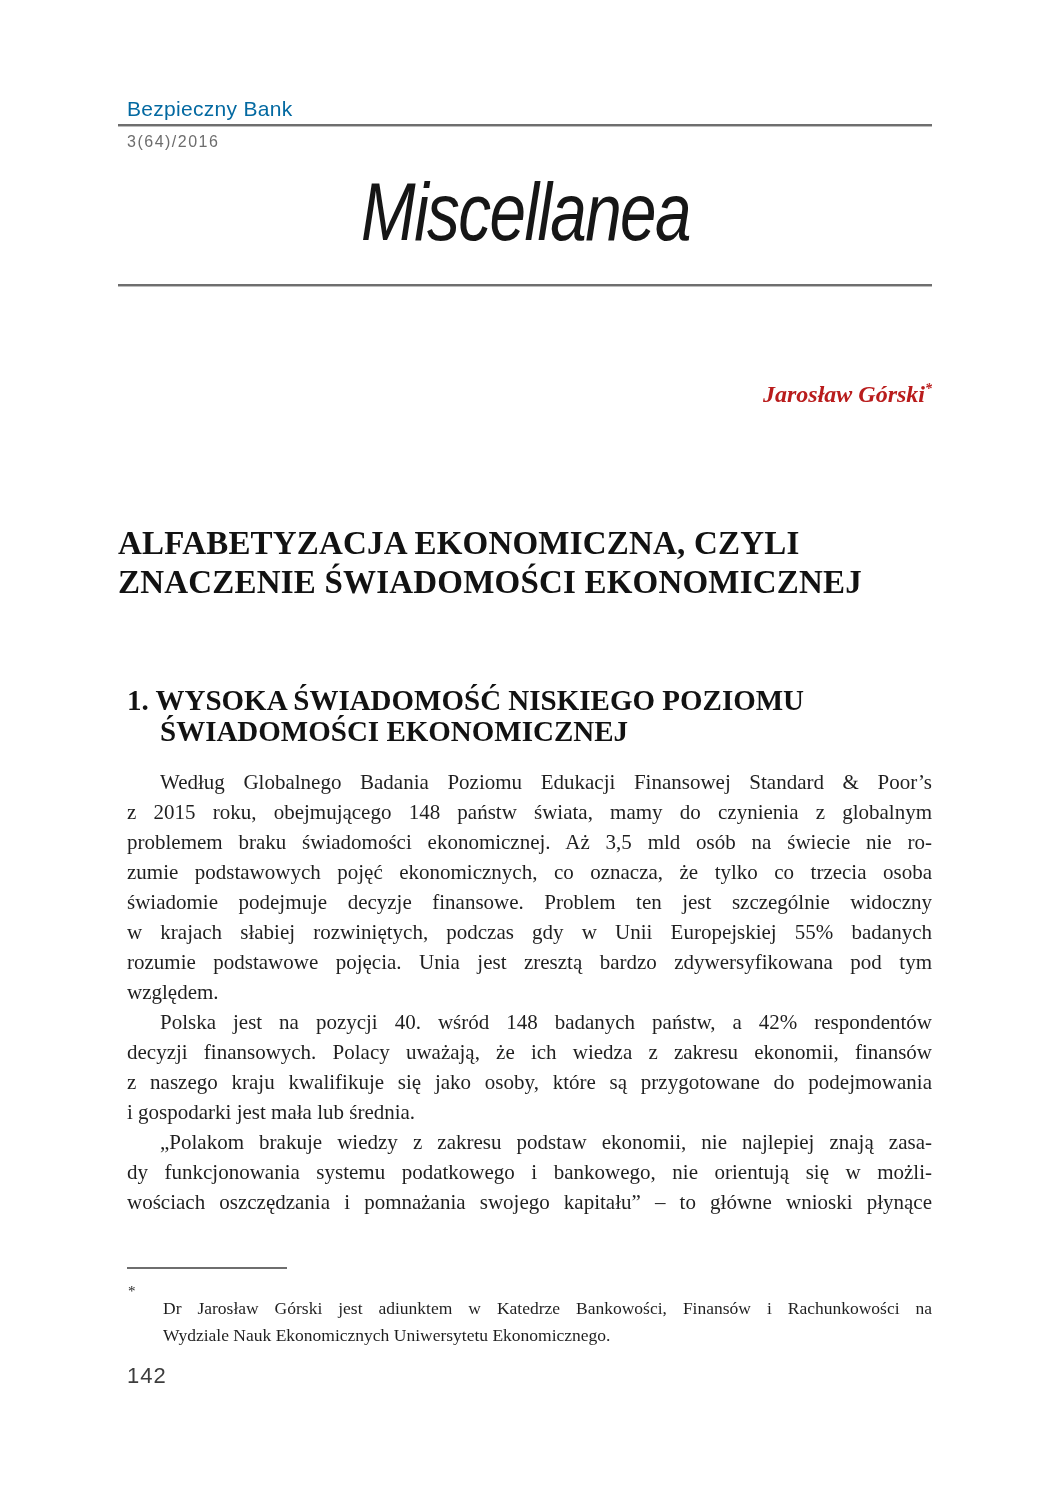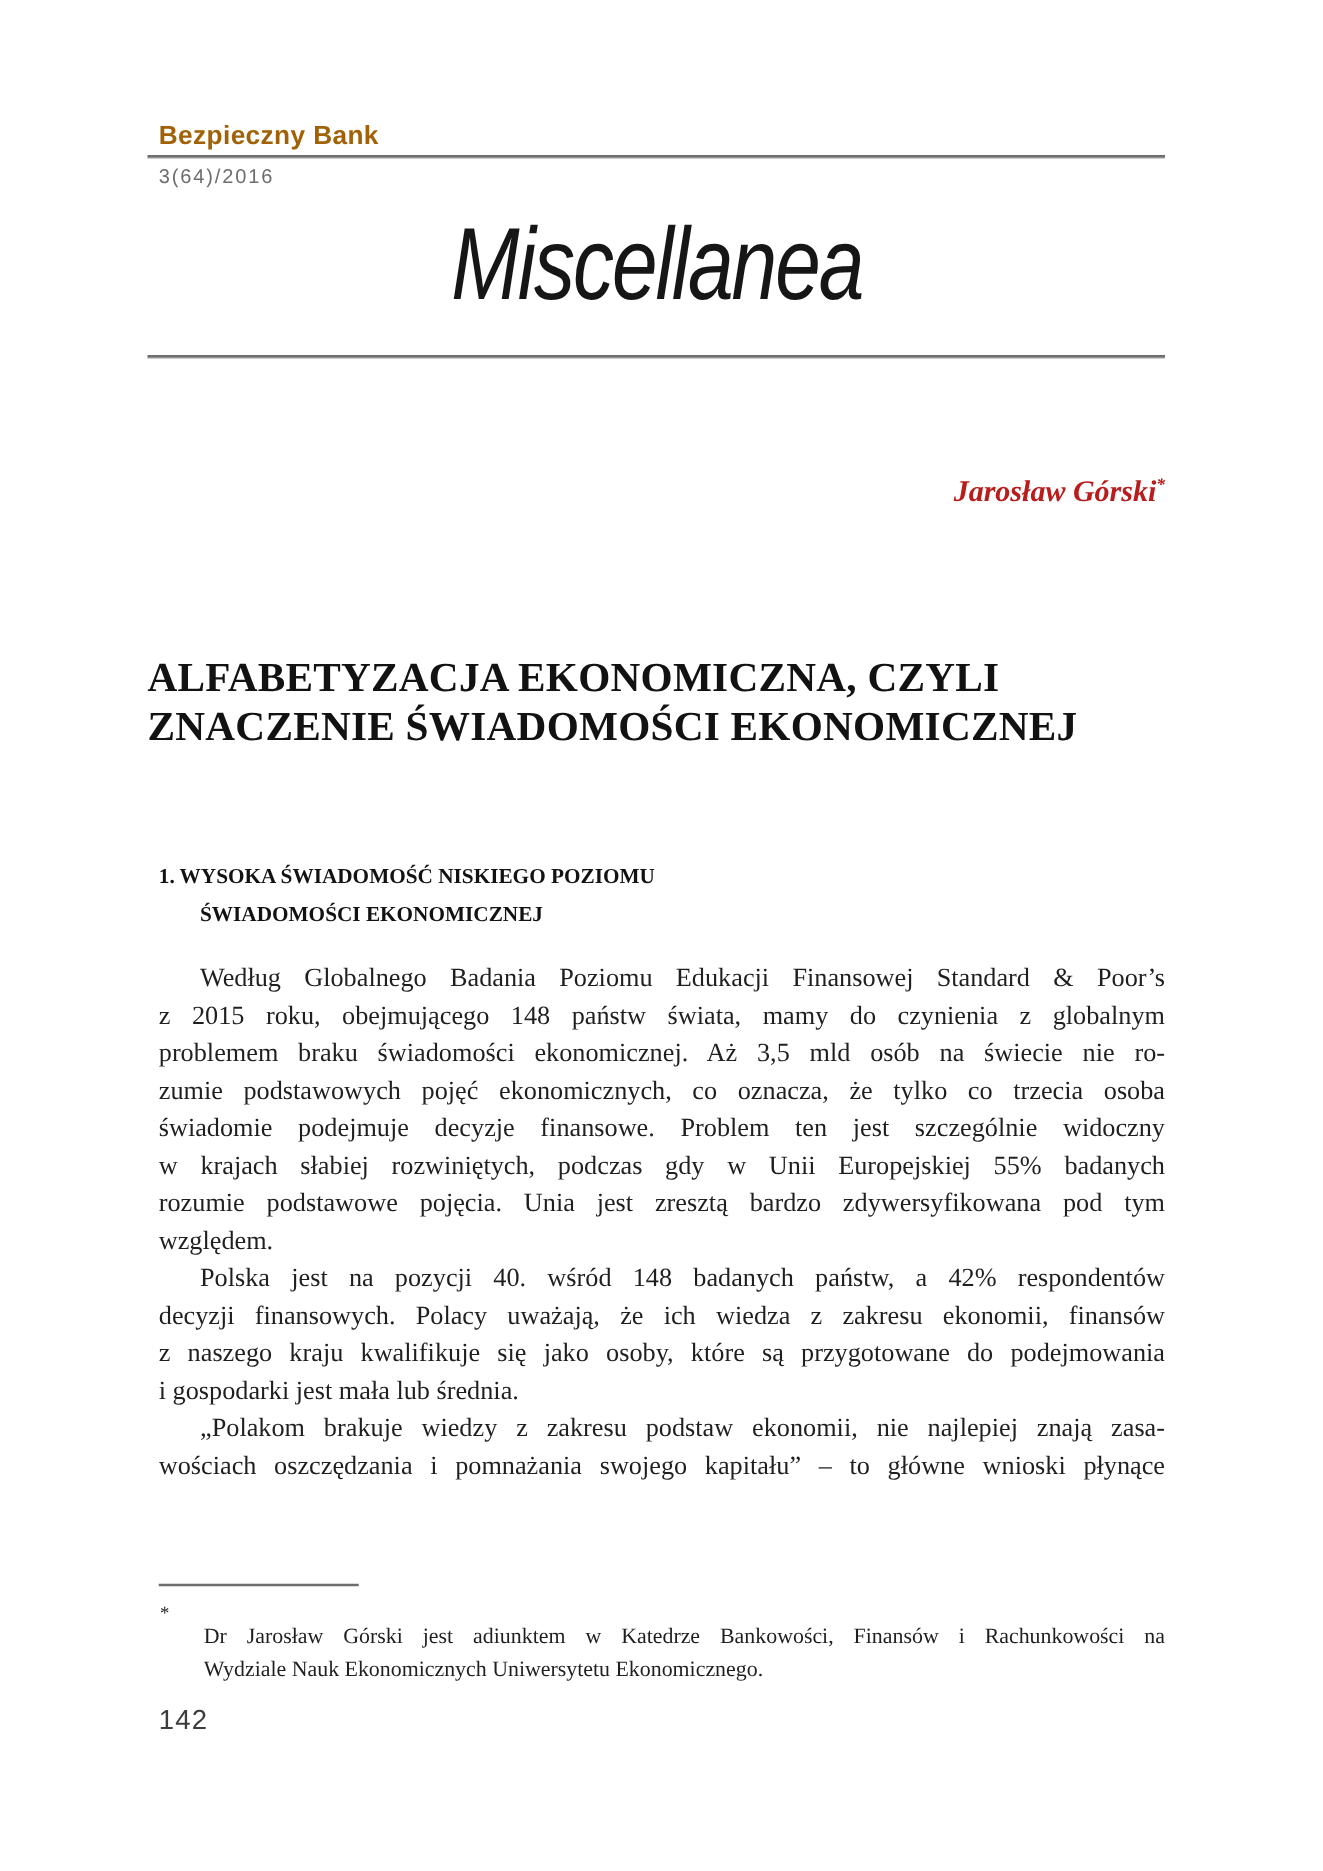--- a/index.html
+++ b/index.html
@@ -19,24 +19,24 @@
     width: 814px;
     height: 2px;
     background: #6e6e6e;
     box-shadow: 0 1px 0 #bdbdbd;
   }
   .journal-name {
     position: absolute;
     left: 127px;
     top: 97px;
     font-family: "Liberation Sans", sans-serif;
-    font-weight: bold;
+    font-weight: normal;
     font-size: 21px;
     letter-spacing: 0.3px;
-    color: #a16207;
+    color: #0369a1;
   }
   .rule-top { top: 124px; }
   .issue {
     position: absolute;
     left: 127px;
     top: 133px;
     font-family: "Liberation Sans", sans-serif;
     font-size: 16px;
     letter-spacing: 1.5px;
     color: #6d6d6d;
@@ -80,21 +80,21 @@
     line-height: 39px;
     letter-spacing: 0.2px;
     color: #121212;
   }
   .heading {
     position: absolute;
     left: 127px;
     top: 685px;
     width: 805px;
     font-weight: bold;
-    font-size: 17px;
+    font-size: 29px;
     line-height: 31px;
     color: #121212;
   }
   .heading .h2 { padding-left: 33px; }
   .body {
     position: absolute;
     left: 127px;
     top: 767px;
     width: 805px;
     font-size: 21px;
@@ -182,20 +182,21 @@
       <div class="line">względem.</div>
     </div>
     <div class="para">
       <div class="line j first">Polska jest na pozycji 40. wśród 148 badanych państw, a 42% respondentów</div>
       <div class="line j">decyzji finansowych. Polacy uważają, że ich wiedza z zakresu ekonomii, finansów</div>
       <div class="line j">z naszego kraju kwalifikuje się jako osoby, które są przygotowane do podejmowania</div>
       <div class="line">i gospodarki jest mała lub średnia.</div>
     </div>
     <div class="para">
       <div class="line j first">„Polakom brakuje wiedzy z zakresu podstaw ekonomii, nie najlepiej znają zasa-</div>
+      <div class="line j">dy funkcjonowania systemu podatkowego i bankowego, nie orientują się w możli-</div>
       <div class="line j">wościach oszczędzania i pomnażania swojego kapitału” – to główne wnioski płynące</div>
     </div>
   </div>
 
   <div class="fnrule"></div>
   <div class="fnsym">*</div>
   <div class="footnote">
     <div class="fl j">Dr Jarosław Górski jest adiunktem w Katedrze Bankowości, Finansów i Rachunkowości na</div>
     <div class="fl">Wydziale Nauk Ekonomicznych Uniwersytetu Ekonomicznego.</div>
   </div>

